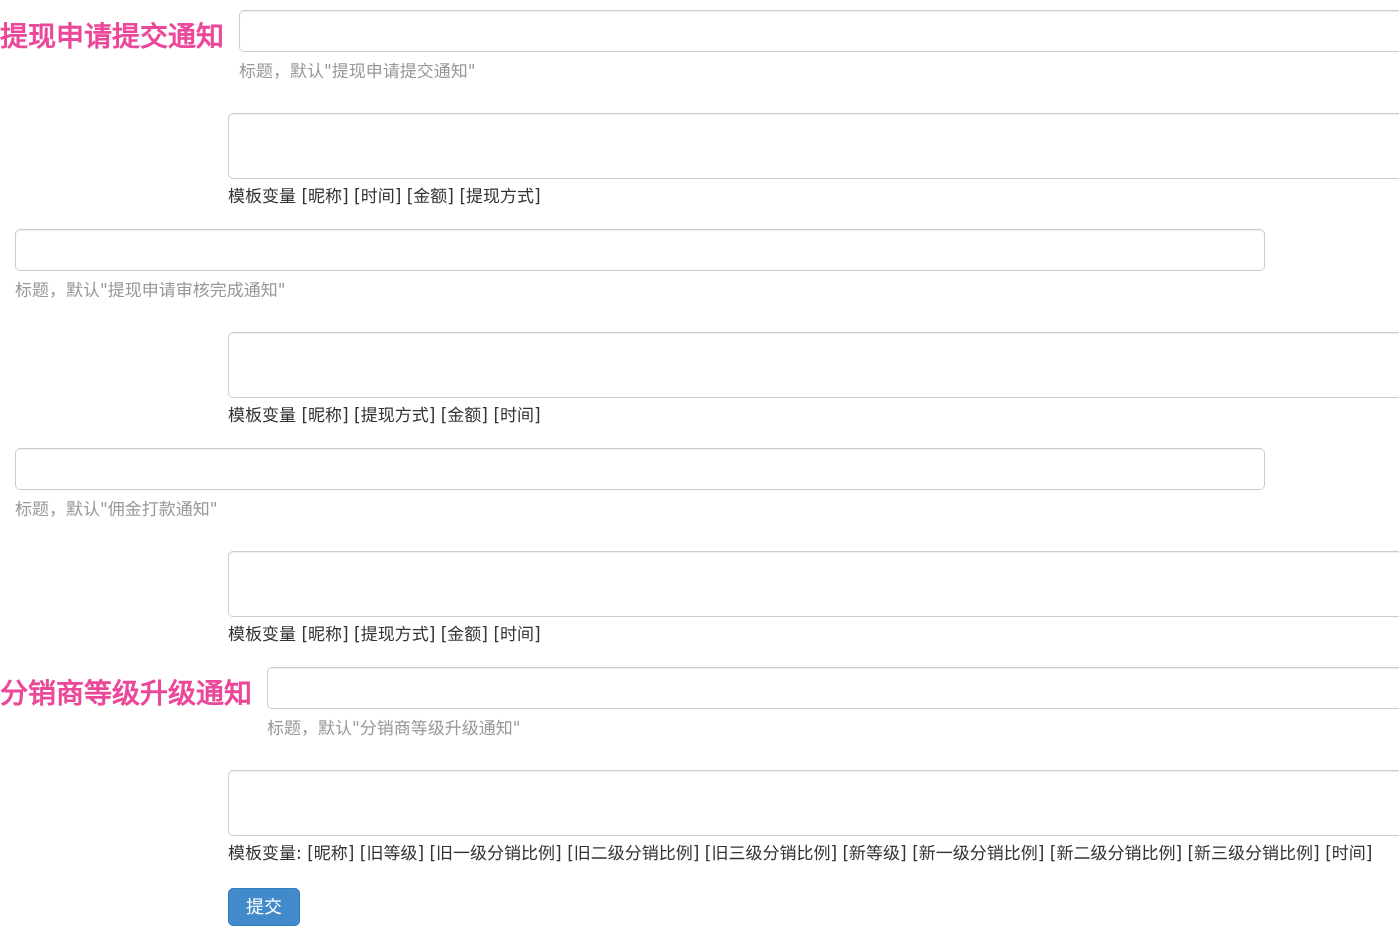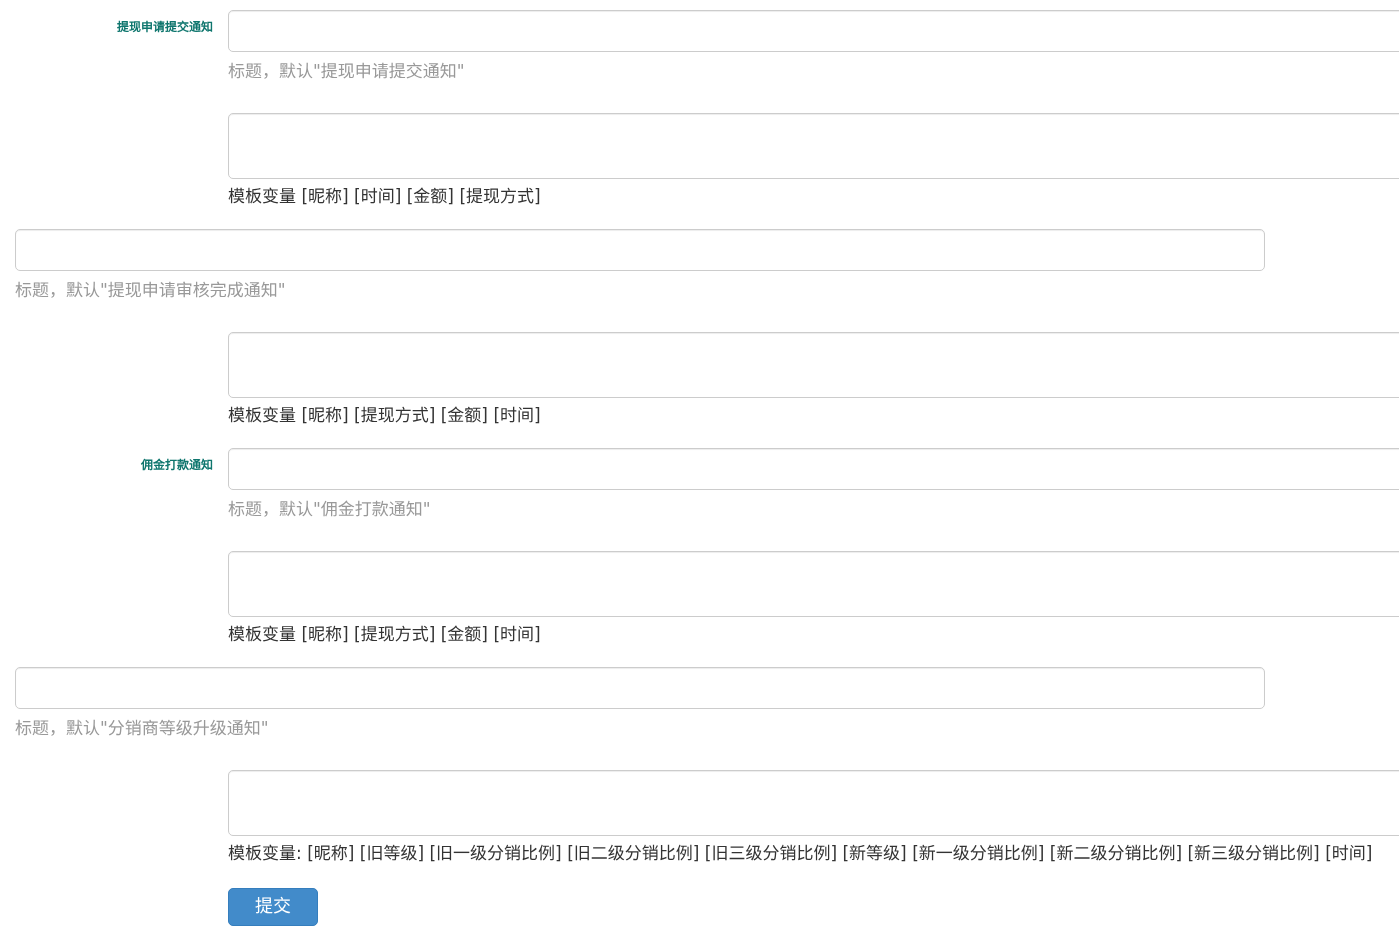--- a/index.html
+++ b/index.html
@@ -17,23 +17,23 @@
     padding-top: 10px;
     width: 1500px; 
   }
   .frow {
     display: flex;
     align-items: flex-start;
   }
   .clabel {
     flex: 0 0 213px;
     text-align: right;
-    font-size: 12px;
+    font-size: 28px;
     font-weight: bold;
-    color: #0f766e;
+    color: #ec4899;
     padding-top: 10px;
     line-height: 1.2;
     white-space: nowrap;
   }
   .label-spacer { flex: 0 0 213px; }
   .field {
     margin-left: 15px;
     width: 1250px;
     flex: 0 0 auto;
   }
@@ -79,24 +79,24 @@
     margin-top: 12px;
     padding-left: 228px;
   }
   .btn-submit {
     display: inline-block;
     background: #428bca;
     border: 1px solid #357ebd;
     color: #ffffff;
     font-size: 18px;
     line-height: 20px;
-    padding: 8px 26px;
+    padding: 8px 17px;
     border-radius: 5px;
     cursor: pointer;
-    font-family: Liberation Mono, monospace;
+    font-family: Liberation Sans, sans-serif;
   }
 </style>
 </head>
 <body>
 
 <div class="form-wrap">
 
   <div>
     <div class="group-a">
       <div class="frow">
@@ -134,41 +134,41 @@
           <textarea class="tarea" style=""></textarea>
           <div class="help help-dark">模板变量 [昵称] [提现方式] [金额] [时间]</div>
         </div>
       </div>
     </div>
   </div>
 
   <div>
     <div class="group-a">
       <div class="frow">
-        <label class="clabel">佣金打款通知</label>
         <div class="field">
           <input type="text" class="tinput" value="" style="">
           <div class="help help-light">标题，默认"佣金打款通知"</div>
         </div>
       </div>
     </div>
     <div class="group-b">
       <div class="frow">
         <div class="label-spacer"></div>
         <div class="field">
           <textarea class="tarea" style=""></textarea>
           <div class="help help-dark">模板变量 [昵称] [提现方式] [金额] [时间]</div>
         </div>
       </div>
     </div>
   </div>
 
   <div>
     <div class="group-a">
       <div class="frow">
+        <label class="clabel">分销商等级升级通知</label>
         <div class="field">
           <input type="text" class="tinput" value="" style="">
           <div class="help help-light">标题，默认"分销商等级升级通知"</div>
         </div>
       </div>
     </div>
     <div class="group-b">
       <div class="frow">
         <div class="label-spacer"></div>
         <div class="field">

